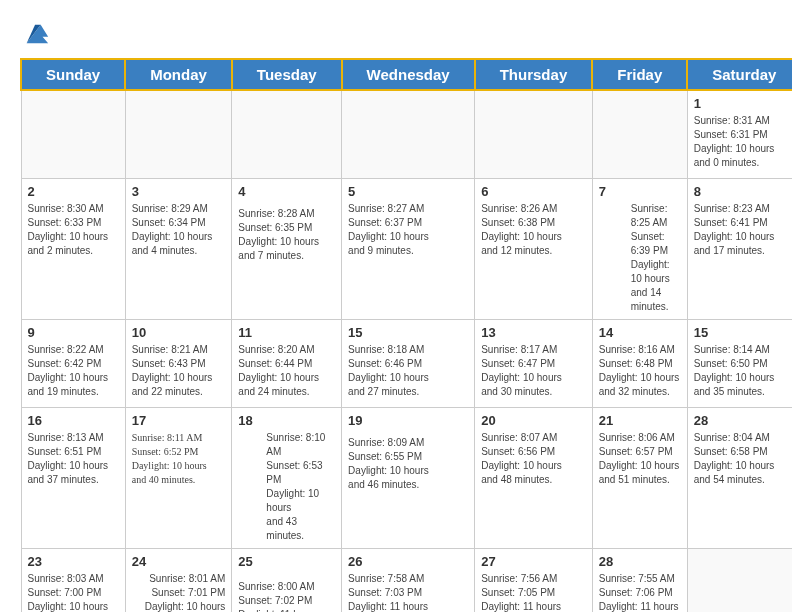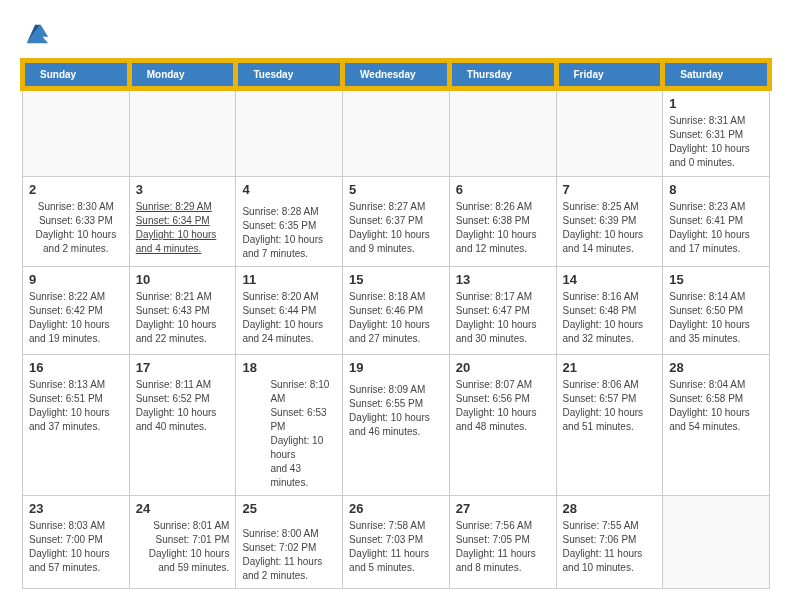--- a/index.html
+++ b/index.html
@@ -46,23 +46,23 @@
     }
     .calendar {
       width: 100%;
       border-collapse: collapse;
       border: 1px solid #ccc;
     }
     .calendar th {
       background-color: #3a7fc1;
       color: #fff;
       text-align: left;
-      padding: 6px 15px;
-      font-size: 10px;
-      border: 5px solid #eab308;
+      padding: 6px 24px;
+      font-size: 15px;
+      border: 2px solid #eab308;
     }
     .calendar td {
       vertical-align: top;
       border: 1px solid #ccc;
       padding: 5px 6px;
       width: calc(100% / 7);
       min-height: 80px;
       font-size: 11px;
       color: #333;
       background: #fff;
@@ -133,28 +133,28 @@
           <div class="day-number">1</div>
           <div class="day-info" style="white-space: pre-line;">Sunrise: 8:31 AM
 Sunset: 6:31 PM
 Daylight: 10 hours
 and 0 minutes.</div>
         </td>
       </tr>
       <tr class="week-row">
         <td>
           <div class="day-number">2</div>
-          <div class="day-info" style="white-space: pre-line; text-align: center;">Sunrise: 8:30 AM
+          <div class="day-info" style="white-space: pre-line;">Sunrise: 8:30 AM
 Sunset: 6:33 PM
 Daylight: 10 hours
 and 2 minutes.</div>
         </td>
         <td>
           <div class="day-number">3</div>
-          <div class="day-info" style="white-space: pre-line; text-decoration: underline;">Sunrise: 8:29 AM
+          <div class="day-info" style="white-space: pre-line;">Sunrise: 8:29 AM
 Sunset: 6:34 PM
 Daylight: 10 hours
 and 4 minutes.</div>
         </td>
         <td>
           <div class="day-number">4</div>
           <div class="day-info" style="white-space: pre-line; margin-top: 8px;">Sunrise: 8:28 AM
 Sunset: 6:35 PM
 Daylight: 10 hours
 and 7 minutes.</div>
@@ -168,21 +168,21 @@
         </td>
         <td>
           <div class="day-number">6</div>
           <div class="day-info" style="white-space: pre-line;">Sunrise: 8:26 AM
 Sunset: 6:38 PM
 Daylight: 10 hours
 and 12 minutes.</div>
         </td>
         <td>
           <div class="day-number">7</div>
-          <div class="day-info" style="white-space: pre-line;">Sunrise: 8:25 AM
+          <div class="day-info" style="white-space: pre-line; margin-left: 32px;">Sunrise: 8:25 AM
 Sunset: 6:39 PM
 Daylight: 10 hours
 and 14 minutes.</div>
         </td>
         <td>
           <div class="day-number">8</div>
           <div class="day-info" style="white-space: pre-line;">Sunrise: 8:23 AM
 Sunset: 6:41 PM
 Daylight: 10 hours
 and 17 minutes.</div>
@@ -242,21 +242,21 @@
       <tr class="week-row">
         <td>
           <div class="day-number">16</div>
           <div class="day-info" style="white-space: pre-line;">Sunrise: 8:13 AM
 Sunset: 6:51 PM
 Daylight: 10 hours
 and 37 minutes.</div>
         </td>
         <td>
           <div class="day-number">17</div>
-          <div class="day-info" style="white-space: pre-line;">Sunrise: 8:11 AM
+          <div class="day-info" style="white-space: pre-line; font-family: Liberation Serif, serif;">Sunrise: 8:11 AM
 Sunset: 6:52 PM
 Daylight: 10 hours
 and 40 minutes.</div>
         </td>
         <td>
           <div class="day-number">18</div>
           <div class="day-info" style="white-space: pre-line; margin-left: 28px;">Sunrise: 8:10 AM
 Sunset: 6:53 PM
 Daylight: 10 hours
 and 43 minutes.</div>

